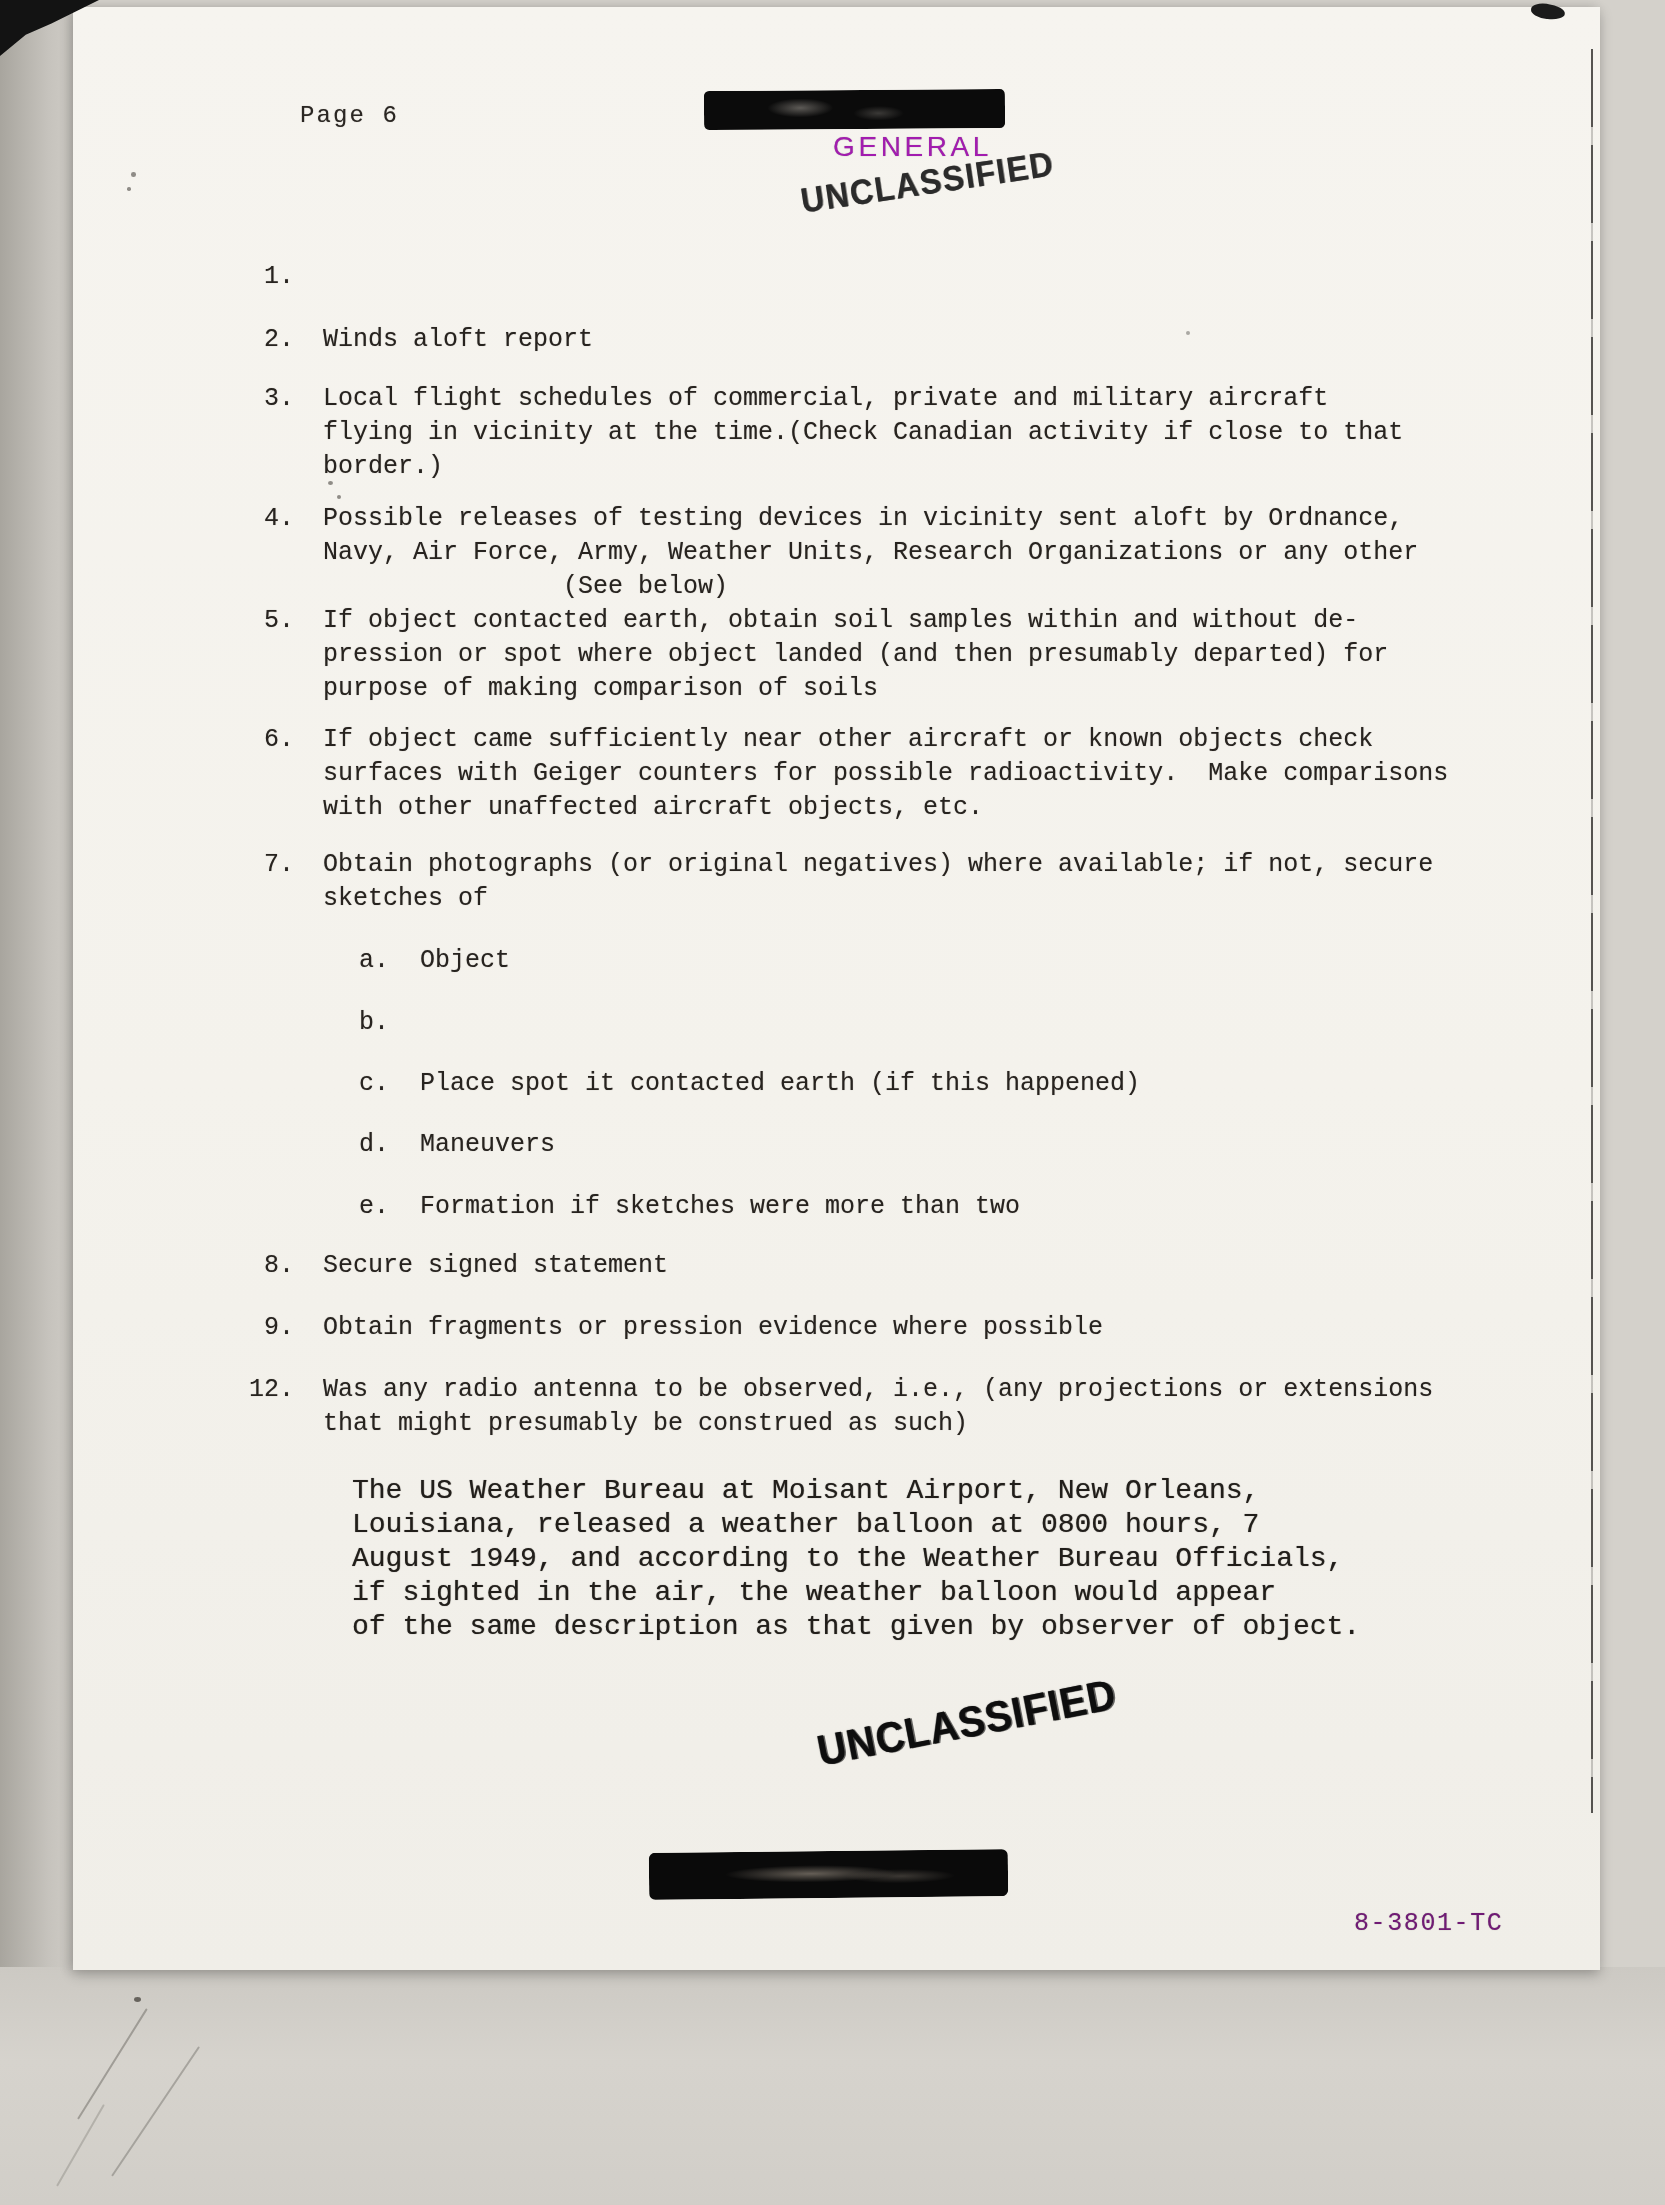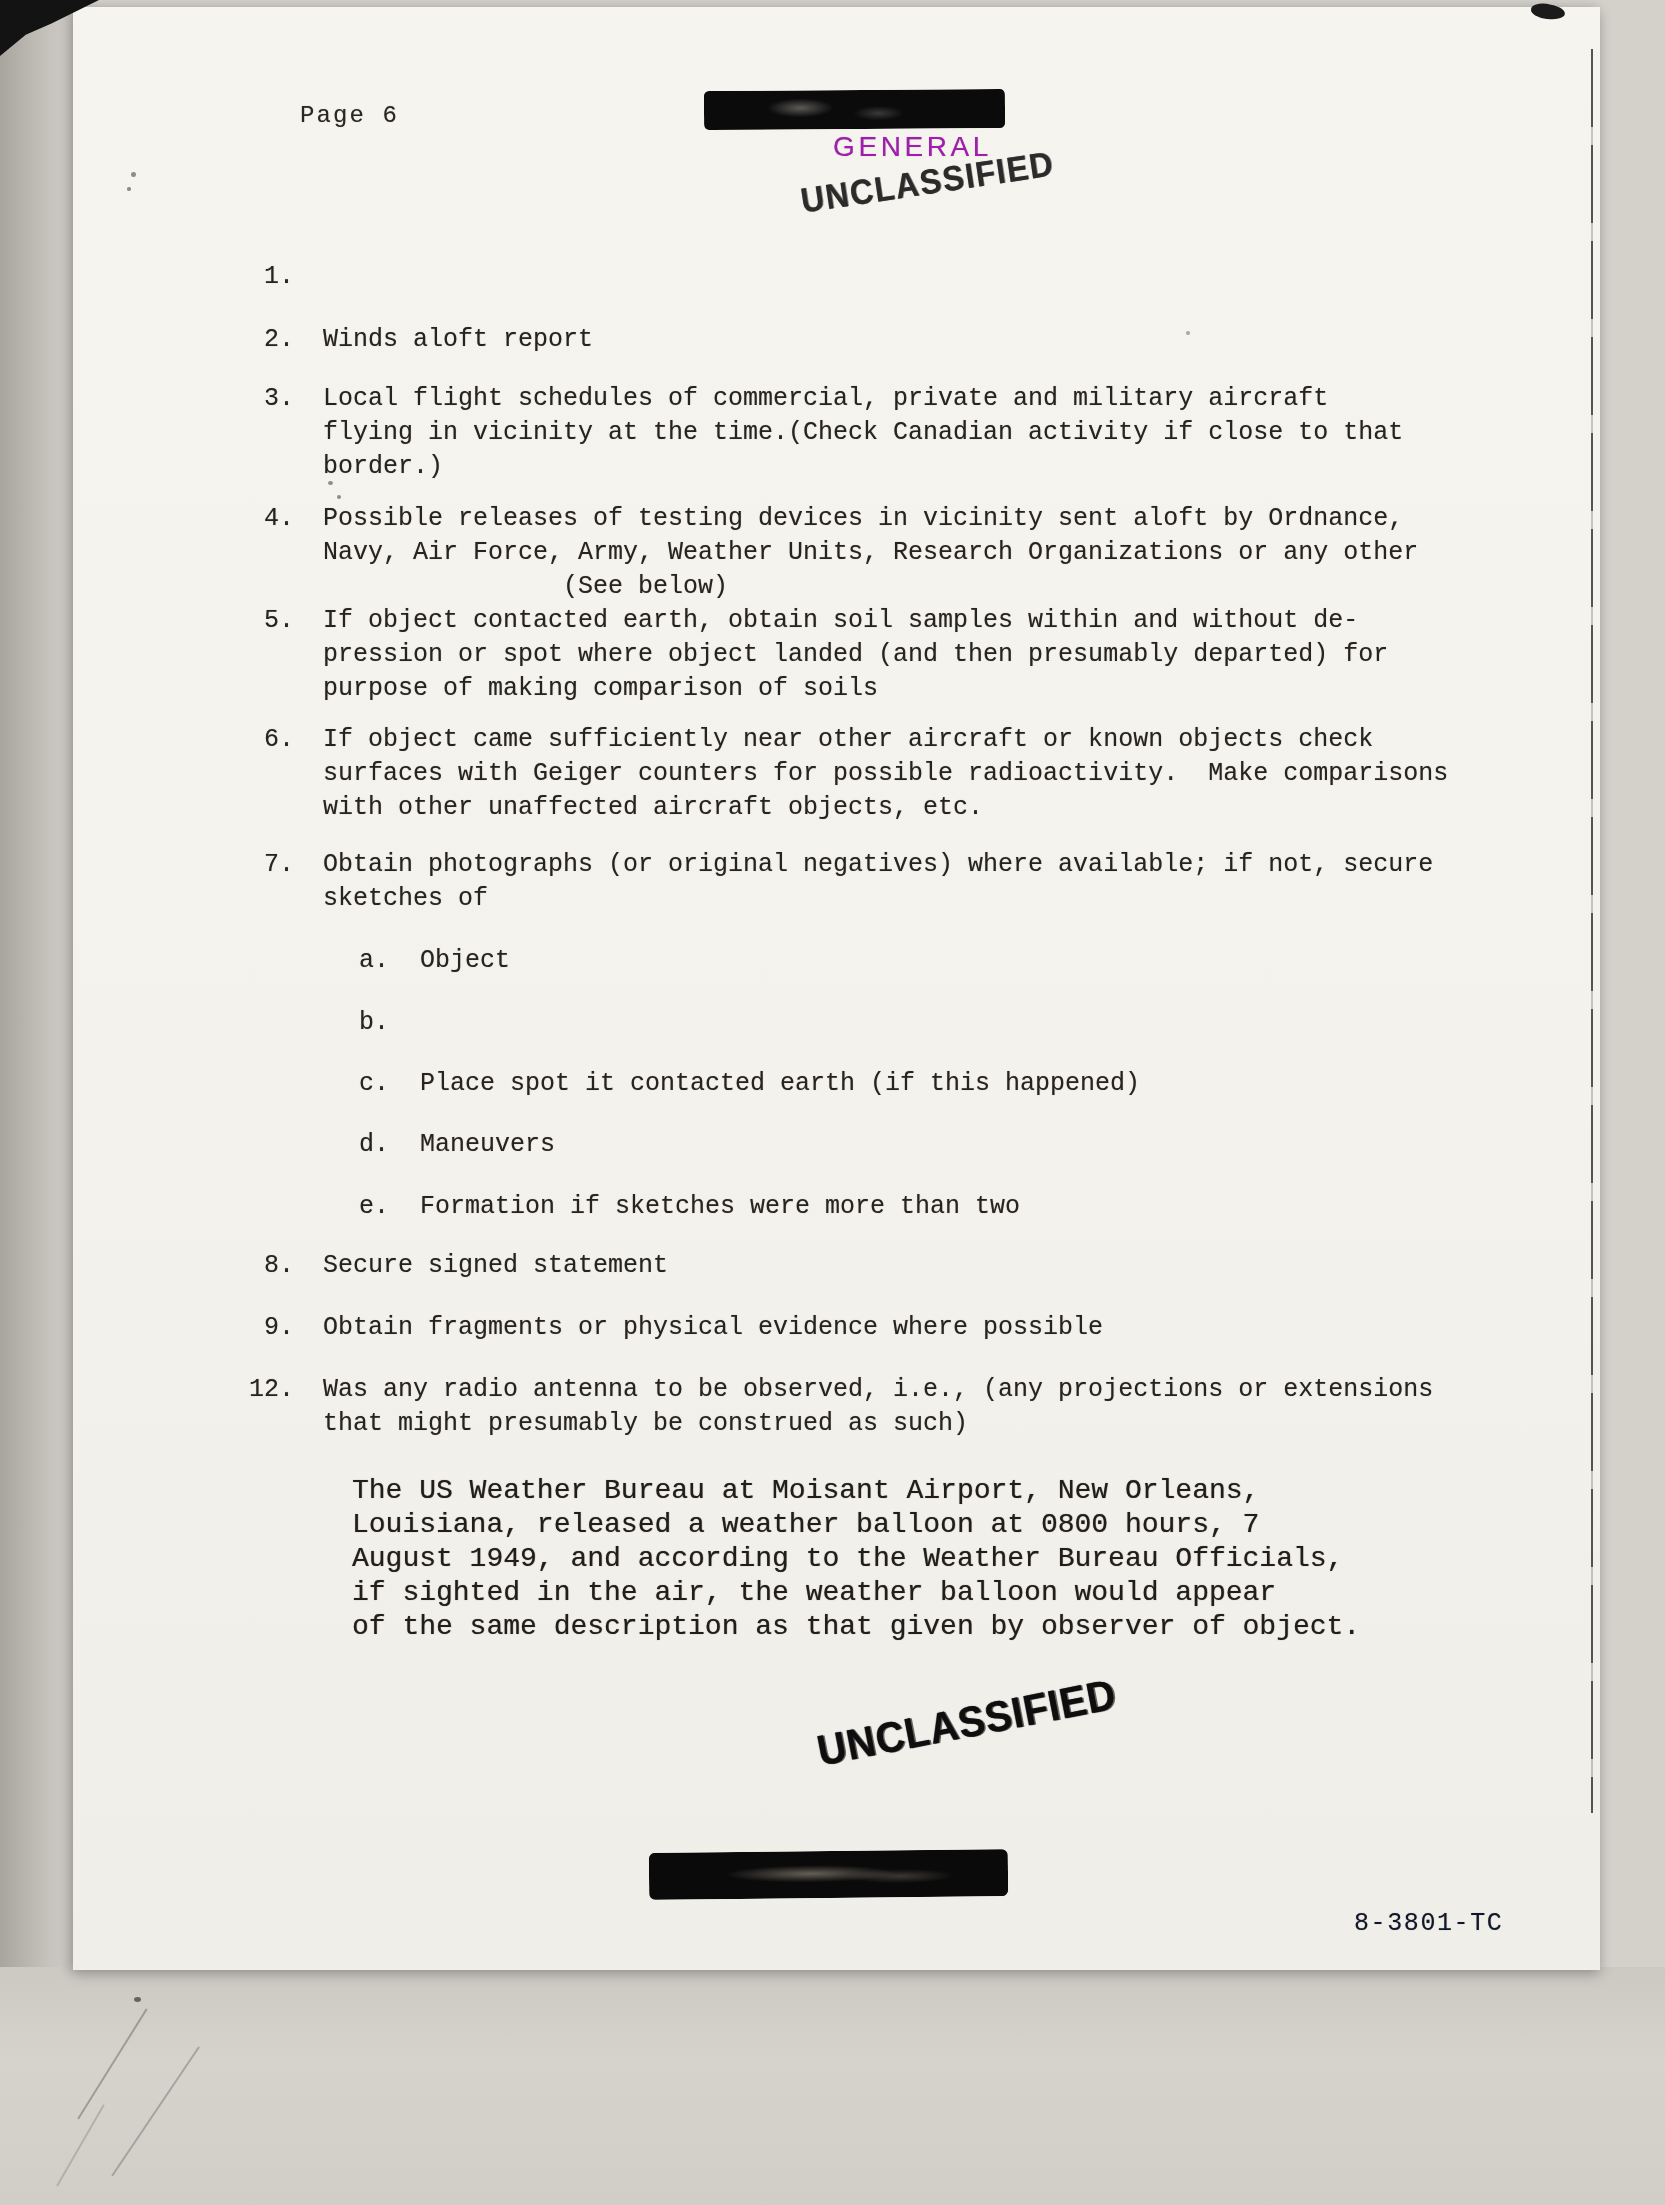--- a/index.html
+++ b/index.html
@@ -102,21 +102,21 @@
   .subitem .ltr { flex:none; width:30px; margin-right:31px; }
   .subitem .txt { white-space:pre-wrap; }
   .paragraph {
     position:absolute; left:352px; top:1474px;
     font-size:28px; line-height:34px; color:#211e1a;
     white-space:pre-wrap;
     text-shadow:0 0 1px rgba(40,35,30,.5), 0.5px 0 0 rgba(40,35,30,.25);
   }
   .footer-code {
     position:absolute; left:1354px; top:1909px;
-    font-size:25px; letter-spacing:1.6px; color:#0f172a;
+    font-size:25px; letter-spacing:1.6px; color:#701a75;
     text-shadow:0 0 1px rgba(40,35,30,.4);
   }
   .crease {
     position:absolute; height:2.1px; border-radius:1px;
     background:rgba(130,127,121,.65); transform-origin:left center;
   }
   .crease-1 { left:78px; top:2118px; width:130px; transform:rotate(-58deg); }
   .crease-2 { left:112px; top:2175px; width:156px; transform:rotate(-56deg); background:rgba(120,117,111,.5); }
   .crease-3 { left:57px; top:2185px; width:94px; transform:rotate(-60deg); background:rgba(140,137,131,.45); }
   .speck {
@@ -203,21 +203,21 @@
     <span class="ltr">e.</span>
     <span class="txt">Formation if sketches were more than two</span>
   </div>
 
   <div class="item" style="top:1249px">
     <span class="num">8.</span>
     <span class="txt">Secure signed statement</span>
   </div>
   <div class="item" style="top:1311px">
     <span class="num">9.</span>
-    <span class="txt">Obtain fragments or physical evidence where possible</span>
+    <span class="txt">Obtain fragments or pression evidence where possible</span>
   </div>
   <div class="item" style="top:1373px">
     <span class="num">12.</span>
     <span class="txt">Was any radio antenna to be observed, i.e., (any projections or extensions
 that might presumably be construed as such)</span>
   </div>
 
   <div class="paragraph">The US Weather Bureau at Moisant Airport, New Orleans,
 Louisiana, released a weather balloon at 0800 hours, 7
 August 1949, and according to the Weather Bureau Officials,

